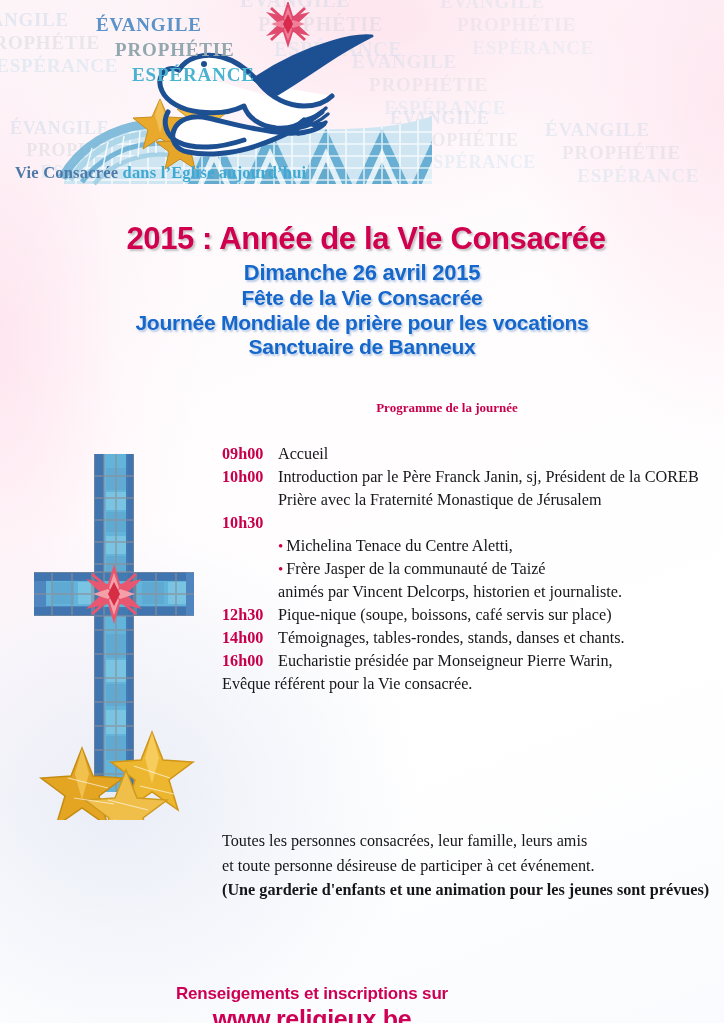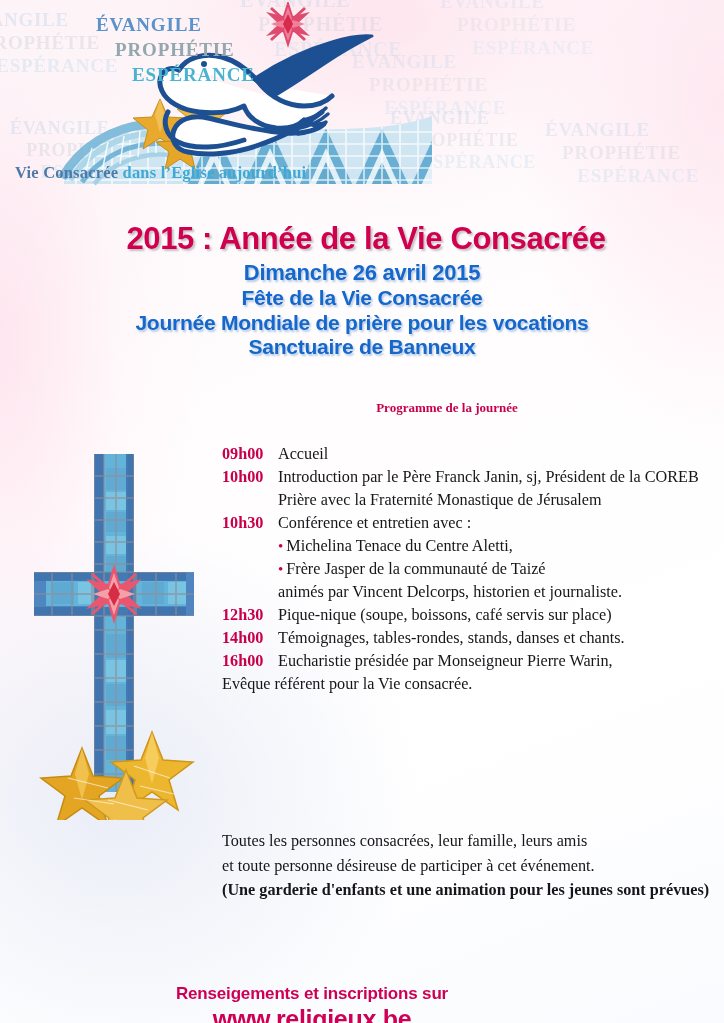--- a/index.html
+++ b/index.html
@@ -450,21 +450,20 @@
       <div class="sched-item">
         <div class="sched-row">
           <div class="sched-time">10h00</div>
           <div class="sched-desc">Introduction par le Père Franck Janin, sj, Président de la COREB</div>
         </div>
         <div class="sched-extra">Prière avec la Fraternité Monastique de Jérusalem</div>
       </div>
       <div class="sched-item">
         <div class="sched-row">
           <div class="sched-time">10h30</div>
-          <div class="sched-desc">Conférence et entretien avec :</div>
         </div>
         <div class="bullet-line">
           <span class="bullet-dot">•</span>
           <span>Michelina Tenace du Centre Aletti,</span>
         </div>
         <div class="bullet-line">
           <span class="bullet-dot">•</span>
           <span>Frère Jasper de la communauté de Taizé</span>
         </div>
         <div class="sched-extra">animés par Vincent Delcorps, historien et journaliste.</div>

